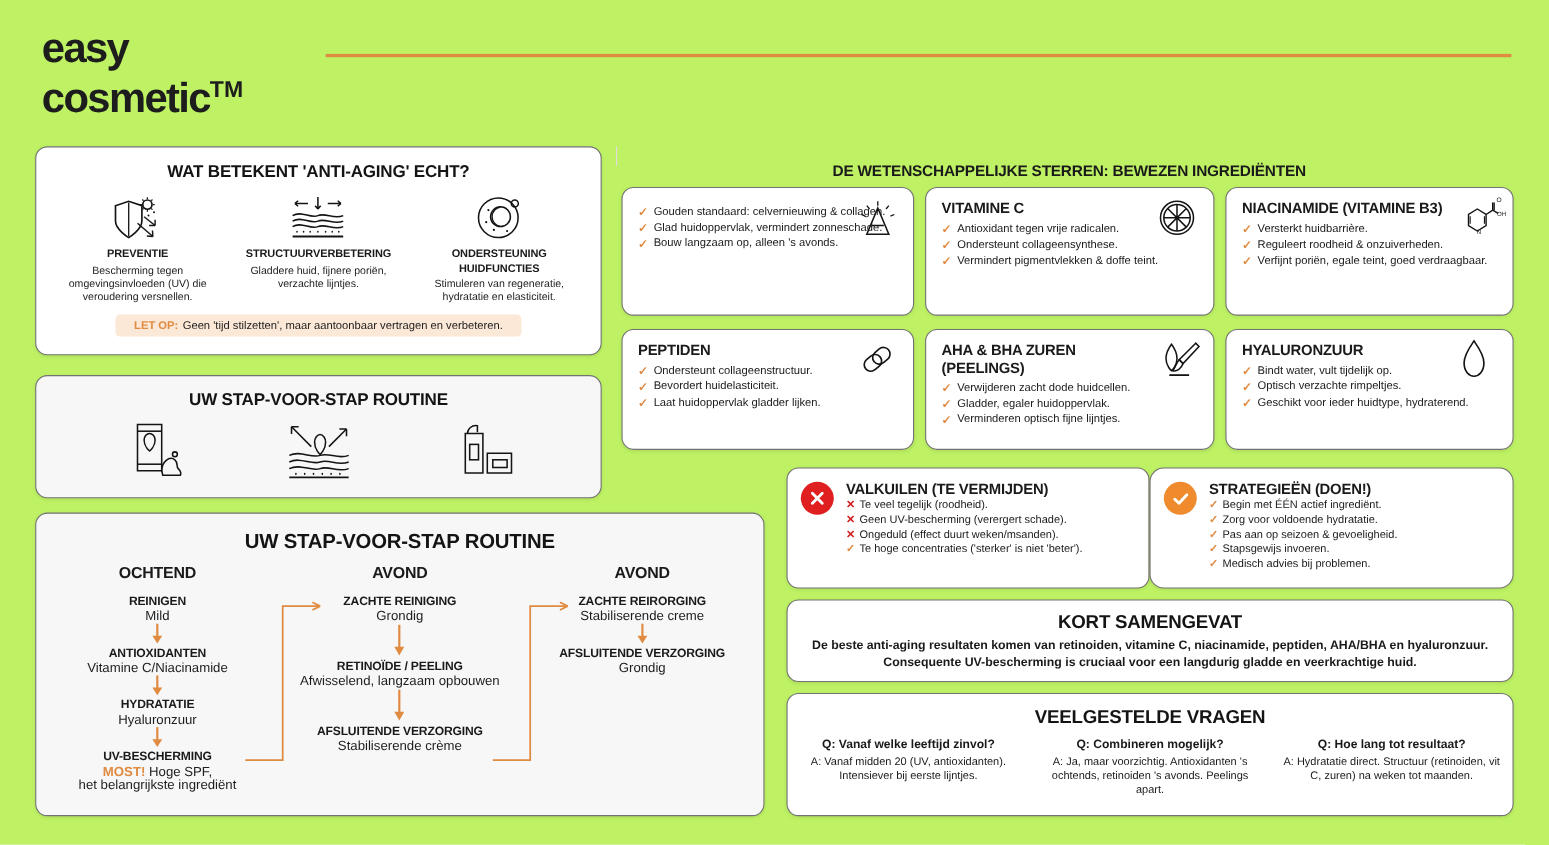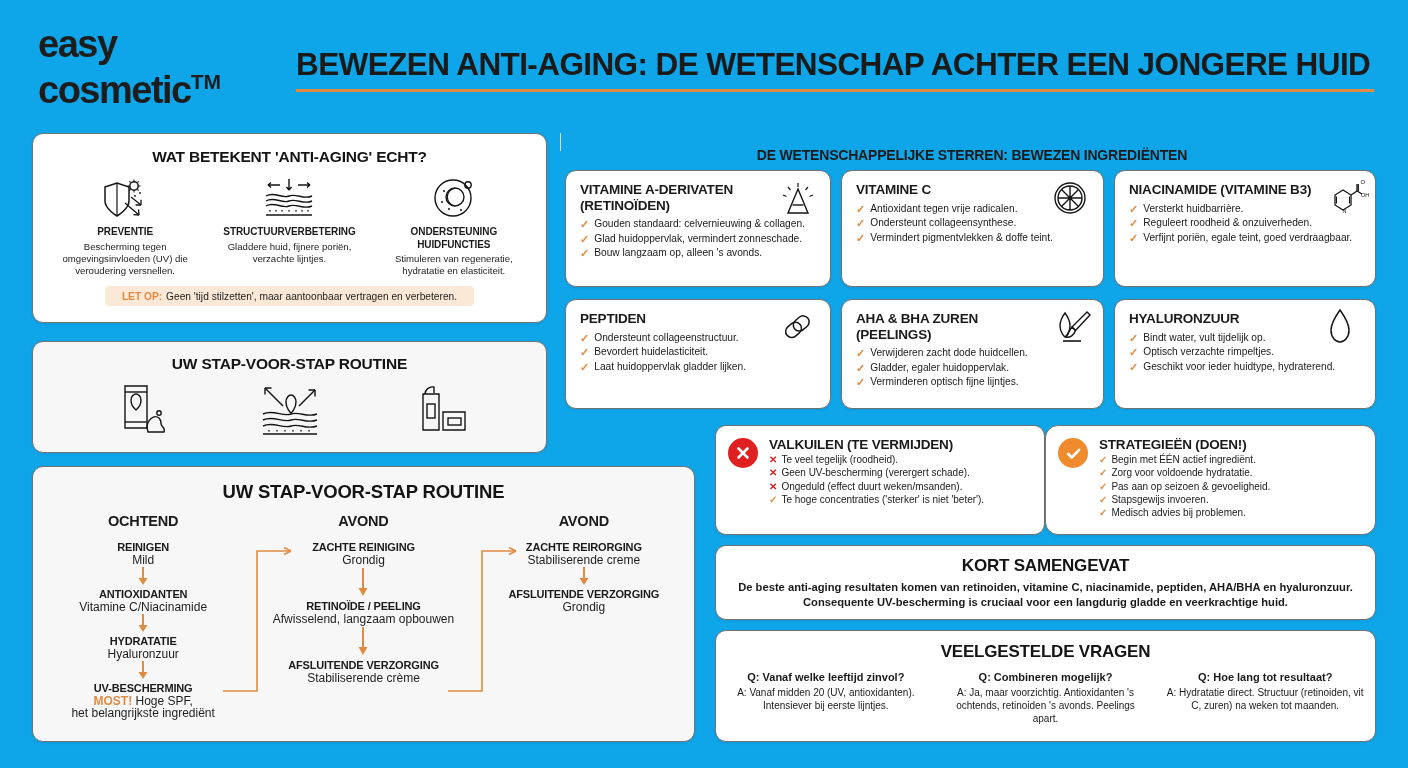--- a/index.html
+++ b/index.html
@@ -3,21 +3,21 @@
 <meta charset="utf-8">
 <style>
   * { box-sizing: border-box; margin: 0; padding: 0; }
   html, body {
     width: 1408px; height: 768px;
     background: #f2f2f2;
     font-family: "Liberation Sans", sans-serif;
     color: #1a1a1a;
     overflow: hidden;
   }
-  .page { position: relative; width: 1408px; height: 768px; background: #0ea5e9; }
+  .page { position: relative; width: 1408px; height: 768px; background: #bef264; }
 
   
   .header { position: absolute; left: 0; top: 0; width: 1408px; height: 120px; }
   .logo { position: absolute; left: 38px; top: 26px; width: 250px; }
   .logo-l1 { font-size: 38px; font-weight: 800; letter-spacing: -1.5px; line-height: 36px; color: #1d1d1d; }
   .logo-l2 { font-size: 38px; font-weight: 800; letter-spacing: -1.5px; line-height: 40px; color: #1d1d1d; position: relative; }
   .logo-tm { font-size: 21px; font-weight: 700; vertical-align: super; letter-spacing: 0; }
 
   .title-wrap { position: absolute; left: 296px; top: 44px; width: 1078px; }
   .title {
@@ -129,21 +129,20 @@
 <body>
 
 <div class="page">
 
   <div class="header">
     <div class="logo">
       <div class="logo-l1">easy</div>
       <div class="logo-l2"><span>cosmetic</span><span class="logo-tm">TM</span></div>
     </div>
     <div class="title-wrap">
-      <div class="title">BEWEZEN ANTI-AGING: DE WETENSCHAP ACHTER EEN JONGERE HUID</div>
       <div class="title-rule"></div>
     </div>
   </div>
 
   <div class="card" id="card-meaning">
     <div class="card-title">WAT BETEKENT 'ANTI-AGING' ECHT?</div>
     <div class="meaning-cols">
 
       <div class="meaning-col">
         <div class="m-icon">
@@ -350,21 +349,20 @@
       <path d="M415 224 H449 V84 H483" fill="none" stroke="#e08b42" stroke-width="1.6"></path>
       <path d="M483 84 L476 80.5 M483 84 L476 87.5" stroke="#e08b42" stroke-width="1.6" fill="none"></path>
     </svg>
   </div>
 
   <div class="vdivider"></div>
   <div class="sec-head">DE WETENSCHAPPELIJKE STERREN: BEWEZEN INGREDIËNTEN</div>
 
   <div class="card ing" id="ing-0">
     <div class="ing-head">
-      <div class="ing-name">VITAMINE A-DERIVATEN (RETINOÏDEN)</div>
       <div class="ing-icon">
         <svg width="40" height="40" viewBox="0 0 40 40" fill="none" stroke="#141414" stroke-width="1.4">
           <path d="M10 34 L20 10 L30 34 Z"></path>
           <path d="M14.5 26 H25.5"></path>
           <path d="M20 4 V8 M10 8 L12.5 11 M30 8 L27.5 11 M5 16 L8.5 17.5 M35 16 L31.5 17.5" stroke-width="1.2"></path>
         </svg>
       </div>
     </div>
     <div class="ing-list">
       <div class="ing-li">

